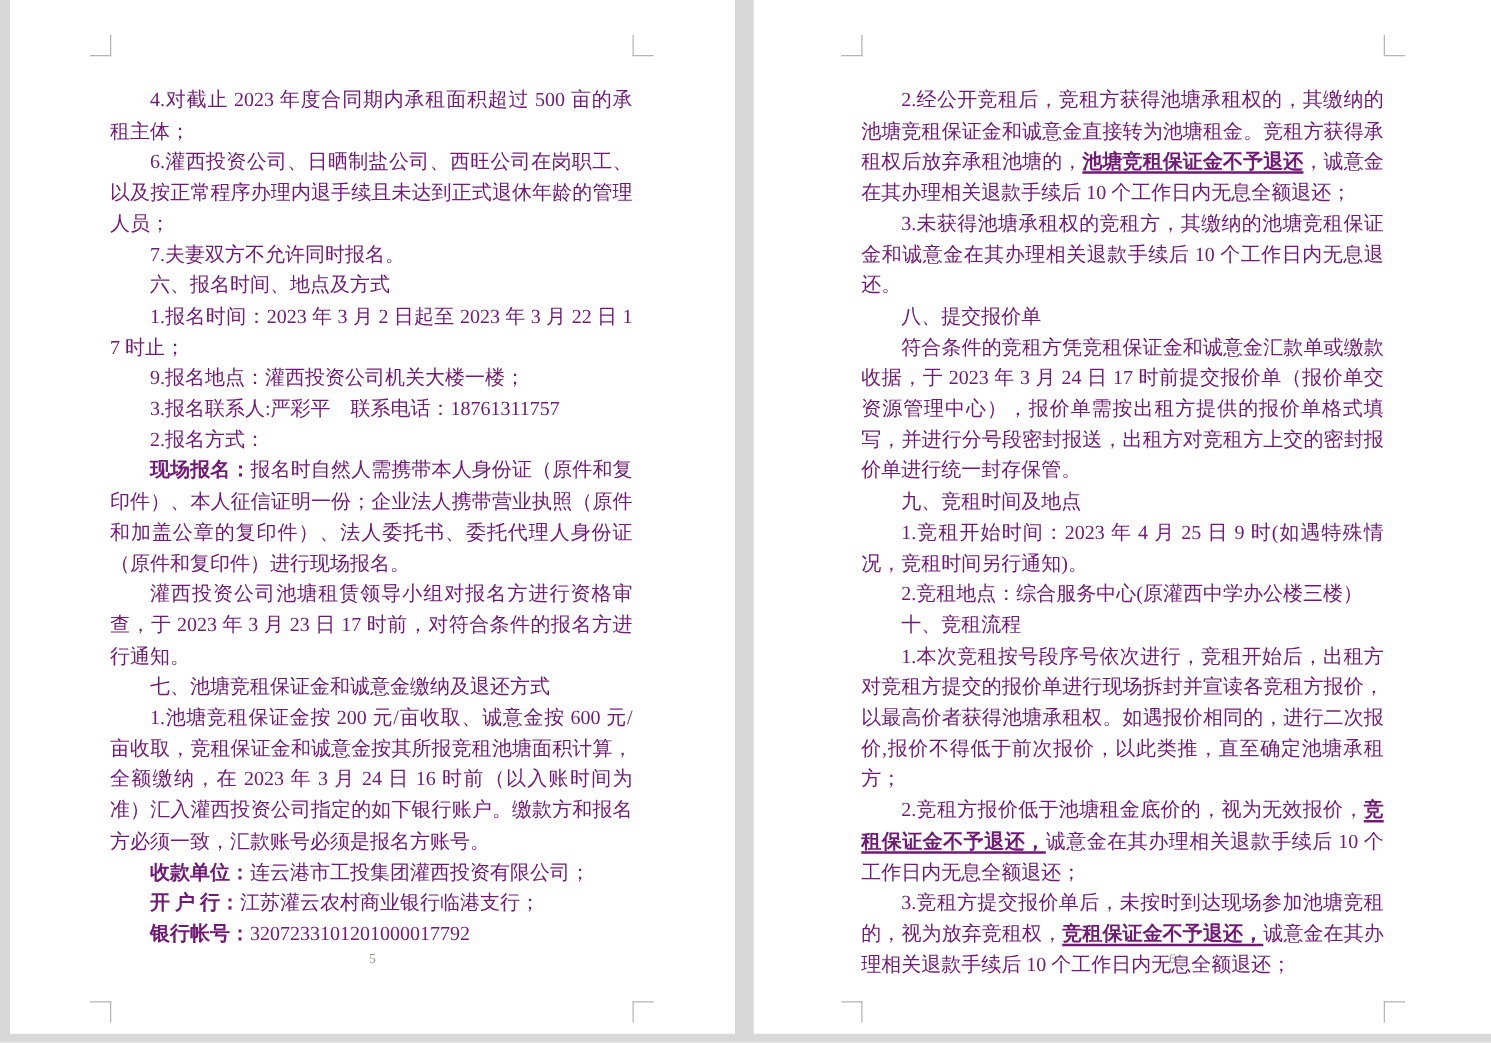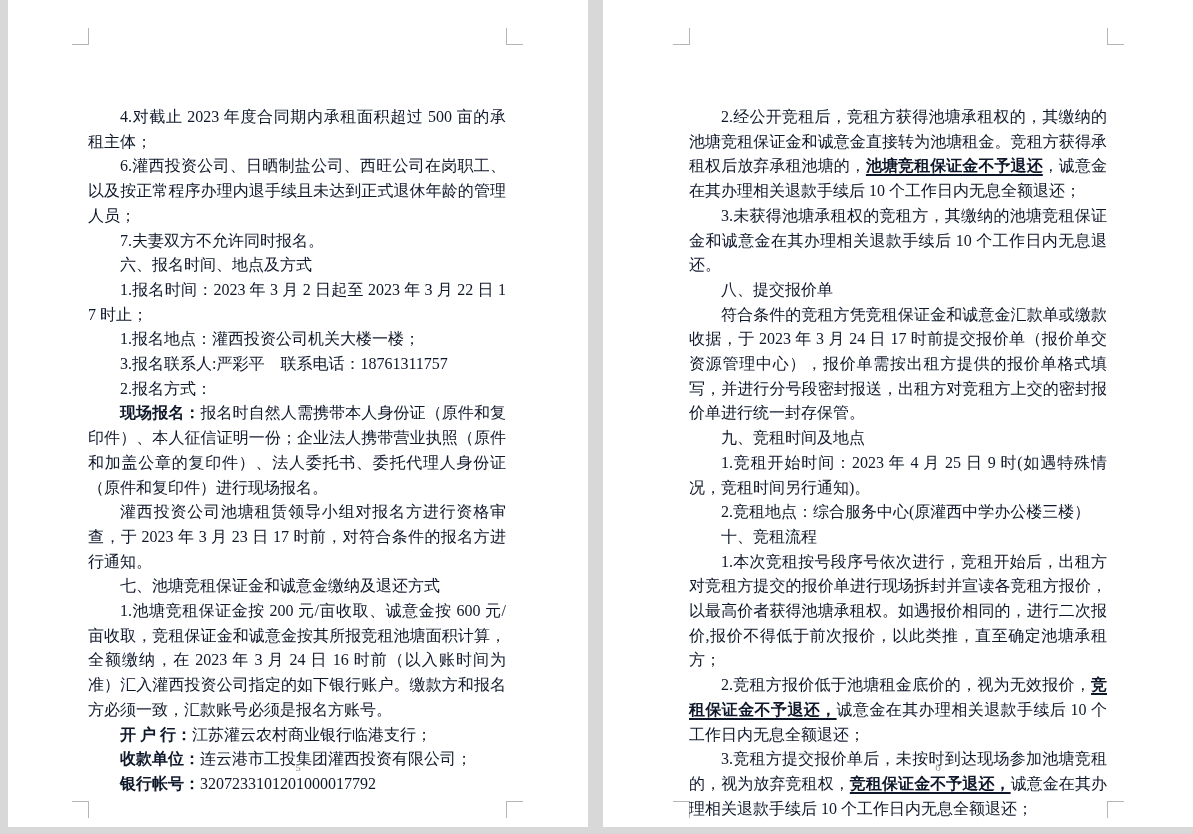--- a/index.html
+++ b/index.html
@@ -23,23 +23,22 @@
   
   .crop { position: absolute; width: 16px; height: 16px; }
   .crop.tl { left: -16px;  top: 28px;  border-right: 1px solid #b5b5b5; border-bottom: 1px solid #b5b5b5; }
   .crop.tr { right: -17px; top: 28px;  border-left:  1px solid #b5b5b5; border-bottom: 1px solid #b5b5b5; }
   .crop.bl { left: -16px;  top: 801px; border-right: 1px solid #b5b5b5; border-top:    1px solid #b5b5b5; }
   .crop.br { right: -17px; top: 801px; border-left:  1px solid #b5b5b5; border-top:    1px solid #b5b5b5; }
 
   .text-body {
     position: absolute; top: 69px; left: 0; width: 100%;
     font-size: 16px; line-height: 24.7px;
-    color: #0f172a;
+    color: #701a75;
     text-align: justify;
-    margin-top: 36px;
   }
   .para {
     margin: 0; text-indent: 2em;
     white-space: pre-wrap;
     word-break: break-all;
   }
   .para.heading { font-weight: normal; }
   .run-b  { font-weight: bold; }
   .run-u  { text-decoration: underline; text-decoration-thickness: 1.5px; text-underline-offset: 3px; }
 
@@ -57,29 +56,29 @@
     <div class="crop tl"></div>
     <div class="crop tr"></div>
     <div class="crop bl"></div>
     <div class="crop br"></div>
     <div class="text-body">
         <p class="para body"><span>4.对截止 2023 年度合同期内承租面积超过 500 亩的承租主体；</span></p>
         <p class="para body"><span>6.灌西投资公司、日晒制盐公司、西旺公司在岗职工、以及按正常程序办理内退手续且未达到正式退休年龄的管理人员；</span></p>
         <p class="para body"><span>7.夫妻双方不允许同时报名。</span></p>
         <p class="para heading"><span>六、报名时间、地点及方式</span></p>
         <p class="para body"><span>1.报名时间：2023 年 3 月 2 日起至 2023 年 3 月 22 日 17 时止；</span></p>
-        <p class="para body"><span>1.报名地点：灌西投资公司机关大楼一楼；</span></p>
+        <p class="para body"><span>9.报名地点：灌西投资公司机关大楼一楼；</span></p>
         <p class="para body"><span>3.报名联系人:严彩平　联系电话：18761311757</span></p>
         <p class="para body"><span>2.报名方式：</span></p>
         <p class="para body"><span class="run-b">现场报名：</span><span>报名时自然人需携带本人身份证（原件和复印件）、本人征信证明一份；企业法人携带营业执照（原件和加盖公章的复印件）、法人委托书、委托代理人身份证（原件和复印件）进行现场报名。</span></p>
         <p class="para body"><span>灌西投资公司池塘租赁领导小组对报名方进行资格审查，于 2023 年 3 月 23 日 17 时前，对符合条件的报名方进行通知。</span></p>
         <p class="para heading"><span>七、池塘竞租保证金和诚意金缴纳及退还方式</span></p>
         <p class="para body"><span>1.池塘竞租保证金按 200 元/亩收取、诚意金按 600 元/亩收取，竞租保证金和诚意金按其所报竞租池塘面积计算，全额缴纳，在 2023 年 3 月 24 日 16 时前（以入账时间为准）汇入灌西投资公司指定的如下银行账户。缴款方和报名方必须一致，汇款账号必须是报名方账号。</span></p>
+        <p class="para body"><span class="run-b">收款单位：</span><span>连云港市工投集团灌西投资有限公司；</span></p>
         <p class="para body"><span class="run-b">开 户 行：</span><span>江苏灌云农村商业银行临港支行；</span></p>
-        <p class="para body"><span class="run-b">收款单位：</span><span>连云港市工投集团灌西投资有限公司；</span></p>
         <p class="para body"><span class="run-b">银行帐号：</span><span>3207233101201000017792</span></p>
       </div>
   </div>
   <div class="page-number">5</div>
 </div>
 
 <div class="page page-right">
   <div class="text-frame">
     <div class="crop tl"></div>
     <div class="crop tr"></div>

